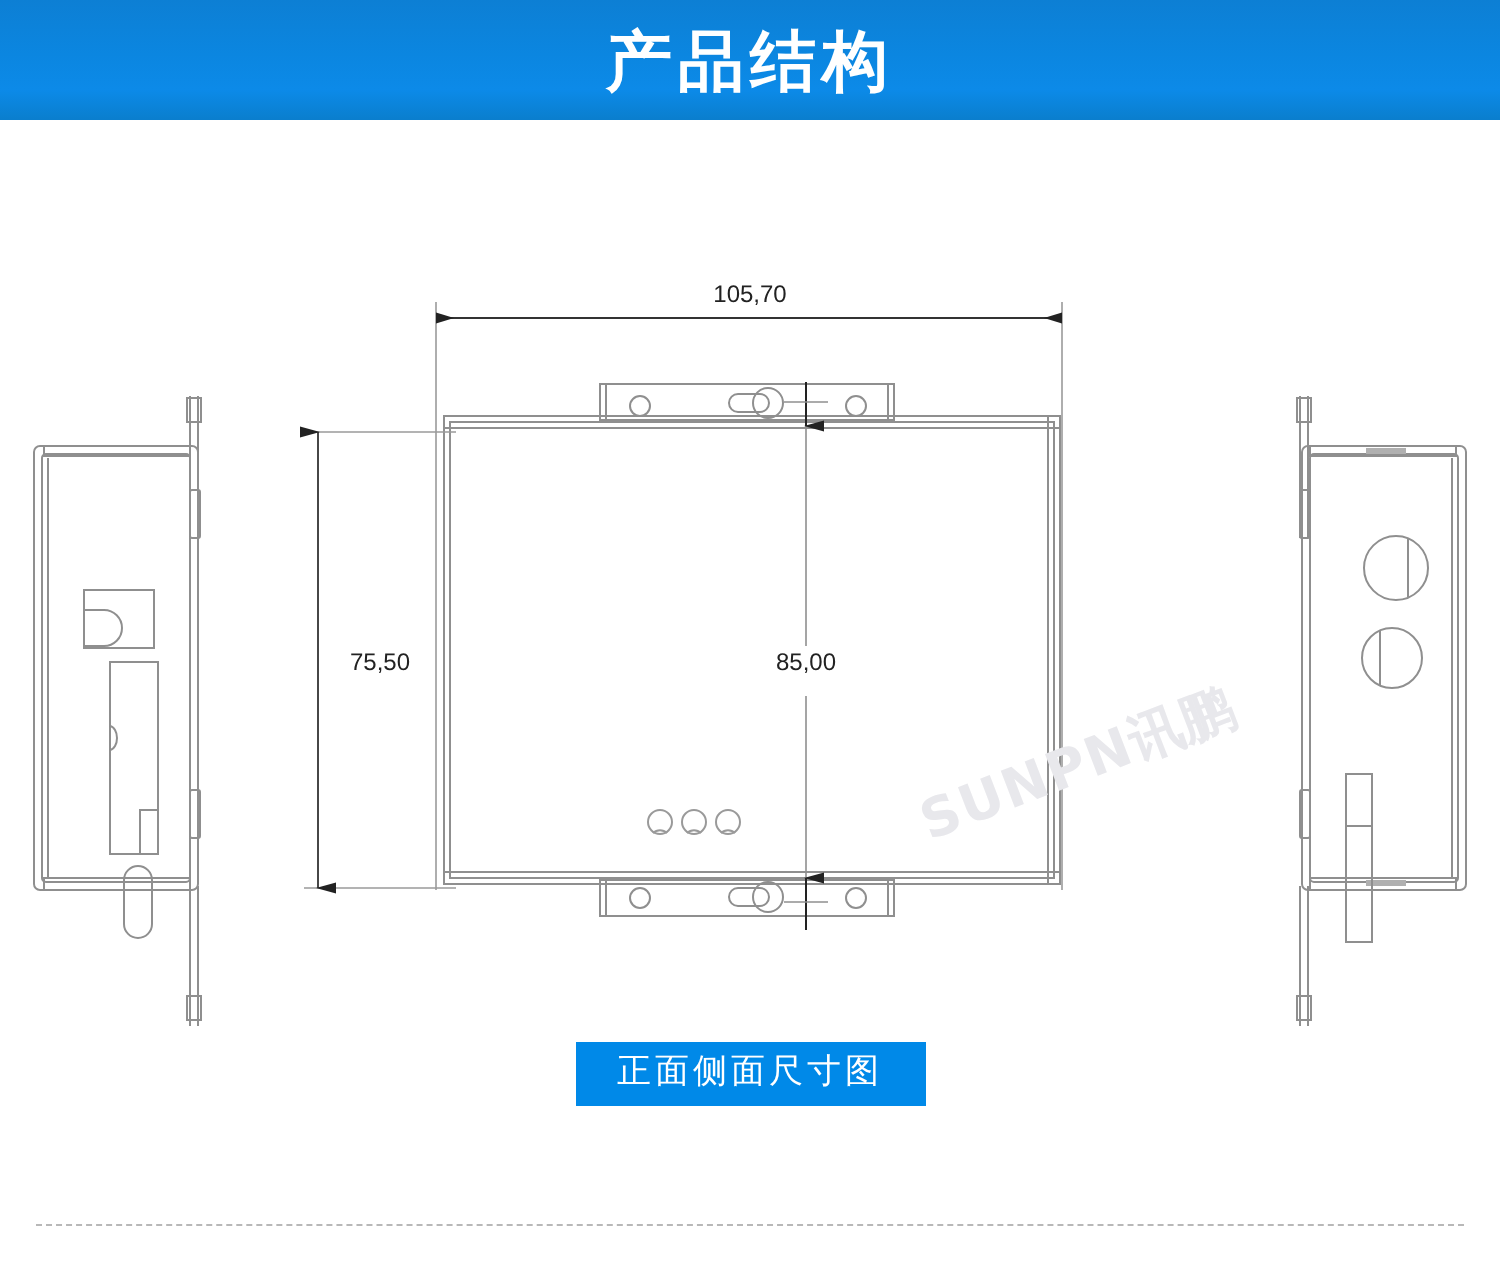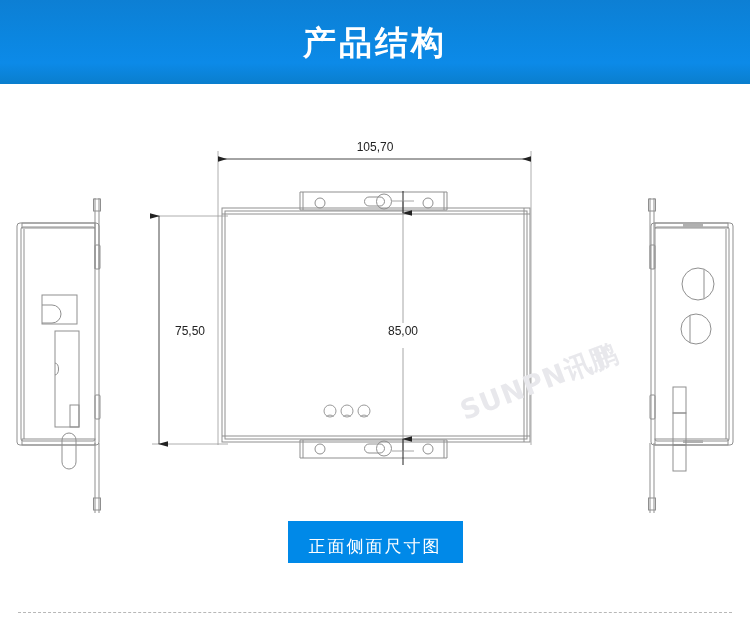--- a/index.html
+++ b/index.html
@@ -14,21 +14,21 @@
     overflow: hidden;
     position: relative;
   }
 
   
   .header-banner {
     position: absolute;
     left: 0;
     top: 0;
     width: 750px;
-    height: 84px;
+    height: 60px;
     background: linear-gradient(180deg, #0d7fd4 0%, #0b86e0 45%, #0c8ae8 75%, #0a7ecd 100%);
     display: flex;
     align-items: center;
     justify-content: center;
   }
   .header-title {
     color: #ffffff;
     font-size: 33px;
     font-weight: bold;
     letter-spacing: 3px;
@@ -72,21 +72,21 @@
     top: 521px;
     width: 750px;
     display: flex;
     justify-content: center;
   }
   .caption-badge {
     background: #0089e8;
     color: #ffffff;
     font-size: 17px;
     letter-spacing: 2px;
-    padding: 17px 21px 8px 21px;
+    padding: 7px 21px 8px 21px;
     line-height: 1;
     font-family: "DejaVu Sans", "Liberation Sans", sans-serif;
   }
 
   
   .bottom-rule {
     position: absolute;
     left: 18px;
     top: 612px;
     width: 714px;

